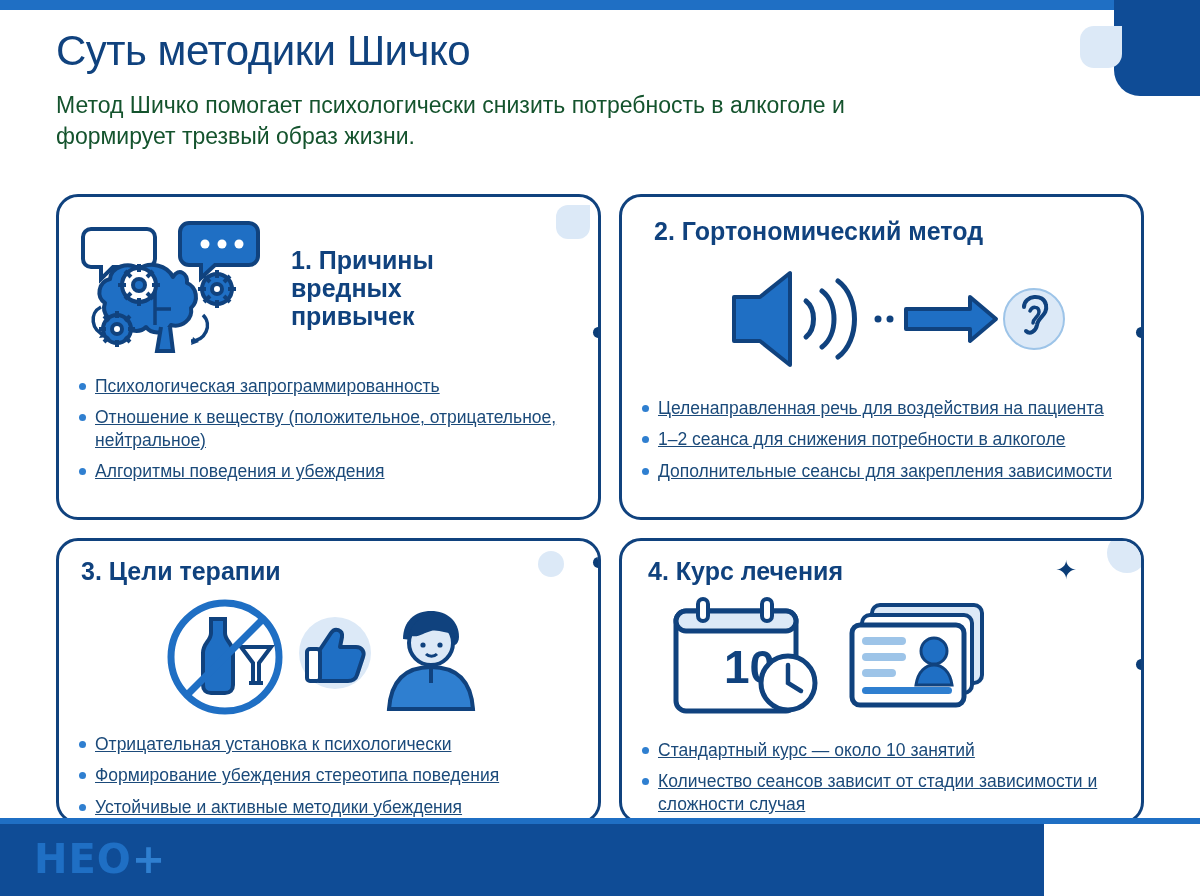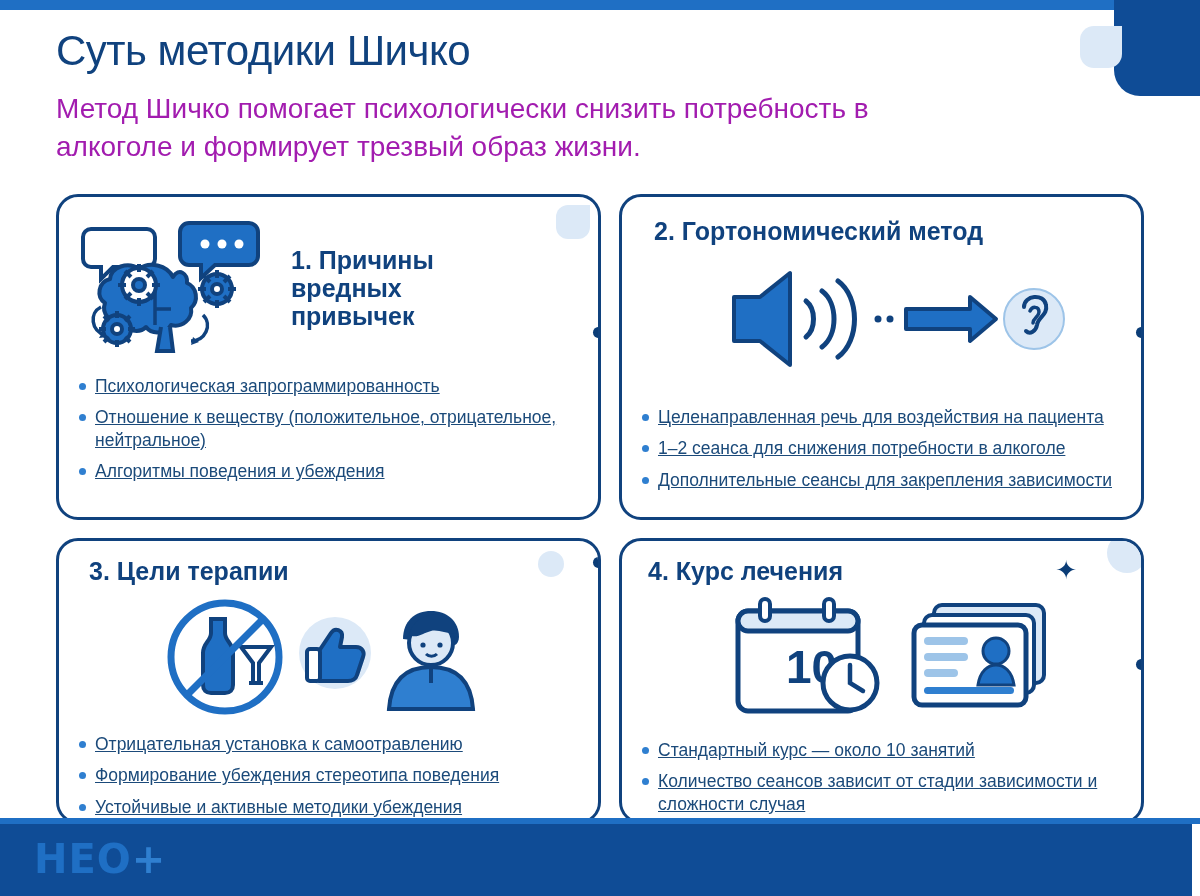--- a/index.html
+++ b/index.html
@@ -30,21 +30,21 @@
     border-radius: 14px 0 14px 14px;
   }
 
   
   .header { position: absolute; top: 28px; left: 56px; width: 1040px; }
   .title {
     font-size: 42px; font-weight: normal; letter-spacing: -0.5px;
     color: #10427e; margin: 0 0 16px 0; line-height: 1.1;
   }
   .subtitle {
-    font-size: 28px; line-height: 1.35; color: #a21caf; max-width: 830px;
+    font-size: 23px; line-height: 1.35; color: #14532d; max-width: 830px;
     margin: 0;
   }
 
   
   .grid {
     position: absolute; top: 194px; left: 56px;
     width: 1088px; height: 630px;
     display: grid;
     grid-template-columns: 545px 543px;
     grid-template-rows: 326px 304px;
@@ -99,21 +99,21 @@
 
   .blob {
     position: absolute; background: #dce9f7; border-radius: 16px;
   }
 
   
   .icon-wrap { flex: none; }
 
   
   .footer {
-    position: absolute; bottom: 0; left: 0; width: 1192px; height: 72px;
+    position: absolute; bottom: 0; left: 0; width: 1044px; height: 72px;
     background: #0f4c96;
   }
   .footer-strip {
     position: absolute; bottom: 72px; left: 0; width: 1200px; height: 6px;
     background: #1f6fc4;
   }
   .logo {
     position: absolute; left: 34px; bottom: 14px;
     font-size: 40px; font-weight: bold; color: #1f6fc4;
     letter-spacing: 1px;
@@ -207,32 +207,32 @@
         <circle cx="208" cy="56" r="3.5" fill="#10427e"></circle>
 
         <path d="M224 46 h64 v-12 l26 22 l-26 22 v-12 h-64 z" fill="#1f6fc4" stroke="#10427e" stroke-width="4" stroke-linejoin="round"></path>
 
         <circle cx="352" cy="56" r="30" fill="#dce9f7" stroke="#9dc4e8" stroke-width="2"></circle>
         <path d="M342 44 c0 -12 20 -14 22 -2 c2 10 -8 12 -9 20 c-1 6 -7 10 -11 6" fill="none" stroke="#10427e" stroke-width="4" stroke-linecap="round"></path>
         <path d="M348 48 c2 -5 9 -5 9 1 c0 5 -6 6 -6 11" fill="none" stroke="#10427e" stroke-width="3.5" stroke-linecap="round"></path>
       </svg>
     </div>
 
-    <ul class="bullets" style="margin-top:31px;">
+    <ul class="bullets" style="margin-top:22px;">
       <li>Целенаправленная речь для воздействия на пациента</li>
       <li>1–2 сеанса для снижения потребности в алкоголе</li>
       <li>Дополнительные сеансы для закрепления зависимости</li>
     </ul>
   </div>
 
   <div class="card card-3">
     <div class="edge-dot r3" style="top:16px;right:-6px;"></div>
     <div class="blob" style="width:26px;height:26px;right:34px;top:10px;border-radius:50%;"></div>
 
-    <div class="card-title" style="margin:2px 0 0 12px;">3. Цели терапии</div>
+    <div class="card-title" style="margin:2px 0 0 4px;">3. Цели терапии</div>
 
     <div style="display:flex;justify-content:center;margin-top:6px;">
       <svg width="360" height="132" viewBox="0 0 360 132">
 
         <circle cx="76" cy="66" r="54" fill="none" stroke="#1f6fc4" stroke-width="7"></circle>
 
         <path d="M62 28 h14 v14 c0 8 8 10 8 20 v32 c0 5 -3 8 -8 8 h-14 c-5 0 -8 -3 -8 -8 v-32 c0 -10 8 -12 8 -20 z" fill="#1f6fc4" stroke="#10427e" stroke-width="4"></path>
 
         <path d="M92 56 h30 l-12 16 v20 h-6 v-20 z" fill="#ffffff" stroke="#10427e" stroke-width="4"></path>
         <path d="M100 92 h14" stroke="#10427e" stroke-width="4"></path>
@@ -247,34 +247,34 @@
         <path d="M260 44 c4 -16 18 -22 30 -20 c10 2 16 8 18 18 c-8 2 -18 -4 -26 -2 c-8 2 -14 8 -22 4 z" fill="#10427e"></path>
         <circle cx="274" cy="54" r="2.6" fill="#10427e"></circle>
         <circle cx="291" cy="54" r="2.6" fill="#10427e"></circle>
         <path d="M277 63 c3 3 8 3 11 0" fill="none" stroke="#10427e" stroke-width="3"></path>
         <path d="M282 76 c-26 0 -40 14 -42 42 h84 c-2 -28 -16 -42 -42 -42 z" fill="#2f7fd0" stroke="#10427e" stroke-width="4"></path>
         <path d="M282 76 v16" stroke="#10427e" stroke-width="4"></path>
       </svg>
     </div>
 
     <ul class="bullets" style="margin-top:10px;">
-      <li>Отрицательная установка к самоотравлению</li>
+      <li>Отрицательная установка к психологически</li>
       <li>Формирование убеждения стереотипа поведения</li>
       <li>Устойчивые и активные методики убеждения</li>
     </ul>
   </div>
 
   <div class="card card-4">
     <div class="blob" style="width:40px;height:40px;right:-6px;top:-8px;border-radius:50%;"></div>
     <div class="edge-dot" style="right:-6px;top:118px;"></div>
     <div class="spark" style="right:64px;top:14px;">✦</div>
 
     <div class="card-title" style="margin:2px 0 0 8px;">4. Курс лечения</div>
 
-    <div style="display:flex;justify-content:center;margin-top:6px;">
+    <div style="display:flex;margin-top:6px;">
       <svg width="360" height="130" viewBox="0 0 360 130">
 
         <rect x="36" y="20" width="120" height="100" rx="10" fill="#ffffff" stroke="#10427e" stroke-width="5"></rect>
         <rect x="36" y="20" width="120" height="20" rx="10" fill="#dce9f7" stroke="#10427e" stroke-width="5"></rect>
         <rect x="58" y="8" width="10" height="22" rx="5" fill="#ffffff" stroke="#10427e" stroke-width="4"></rect>
         <rect x="122" y="8" width="10" height="22" rx="5" fill="#ffffff" stroke="#10427e" stroke-width="4"></rect>
         <text x="84" y="92" font-family="Liberation Sans, sans-serif" font-size="46" font-weight="bold" fill="#10427e">10</text>
 
         <circle cx="148" cy="92" r="27" fill="#ffffff" stroke="#10427e" stroke-width="5"></circle>
         <path d="M148 74 v18 l13 8" fill="none" stroke="#10427e" stroke-width="4.5" stroke-linecap="round"></path>

